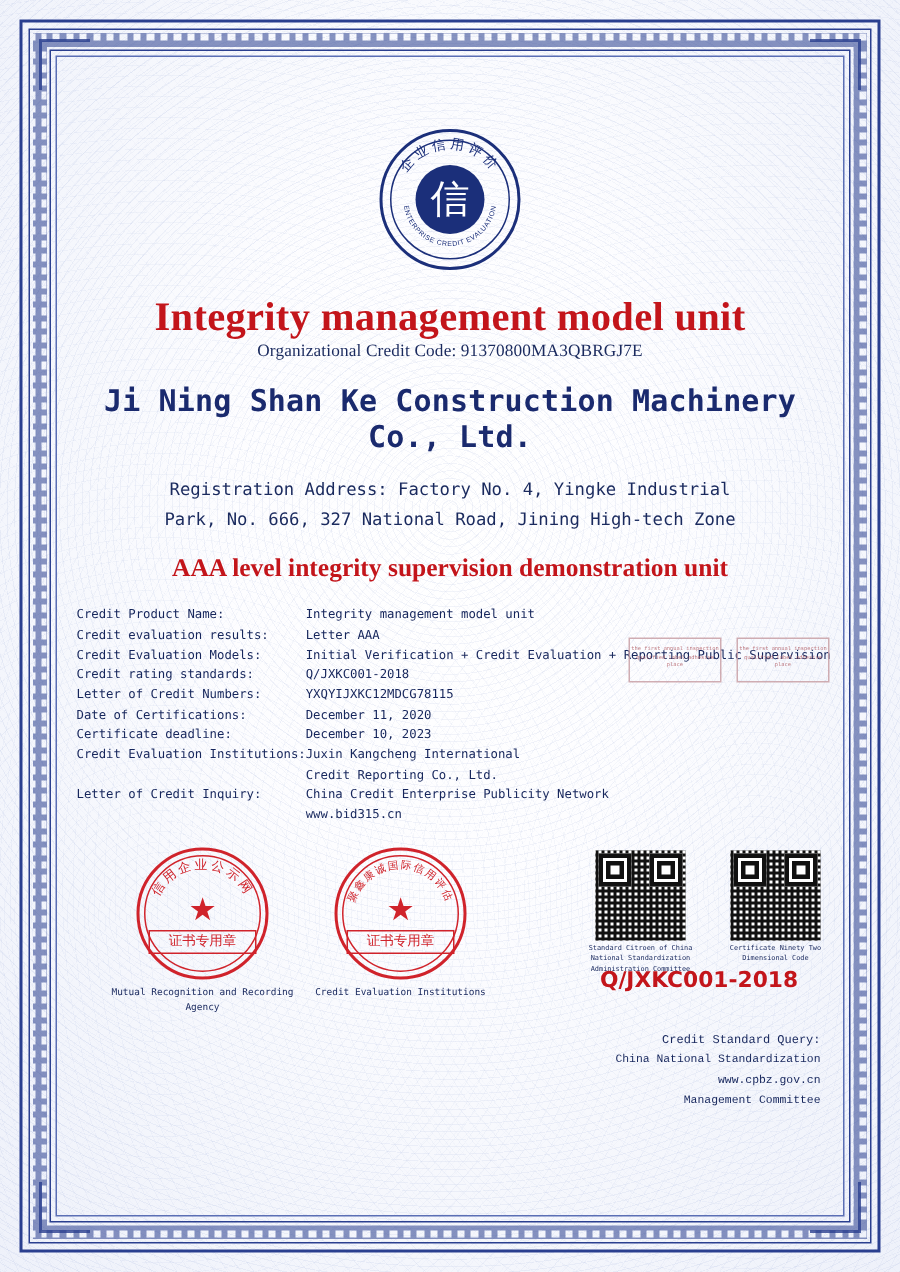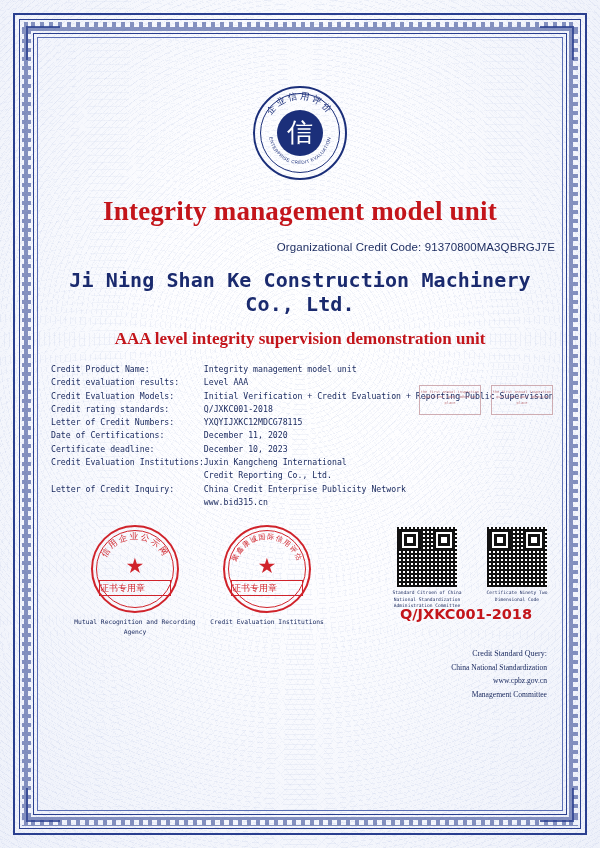--- a/index.html
+++ b/index.html
@@ -141,26 +141,25 @@
   
   .title {
     margin-top: 16px;
     font-size: 27px;
     font-weight: bold;
     color: #c3151b;
     font-family: "Liberation Serif", serif;
     letter-spacing: .2px;
   }
   .credit-code {
-    margin-top: 14px;
+    margin-top: 1px;
     font-size: 11.5px;
     color: #1a2a5e;
-    font-family: Liberation Sans, sans-serif;
+    font-family: Liberation Serif, serif;
     letter-spacing: .1px;
-    text-align: right;
   }
   .company {
     margin-top: 15px;
     font-size: 20px;
     font-weight: bold;
     color: #1a2a6e;
     font-family: "DejaVu Sans Mono", monospace;
     letter-spacing: .1px;
   }
   .address {
@@ -261,21 +260,21 @@
     font-size: 21px;
     line-height: 1;
   }
   .seal .banner {
     position: absolute;
     left: 8px; right: 8px; top: 55px;
     border: 1.1px solid #d0232b;
     color: #d0232b;
     font-size: 9px;
     line-height: 14px;
-    text-align: left;
+    text-align: center;
     font-family: "DejaVu Sans", sans-serif;
   }
   .seal svg { position: absolute; inset: 0; }
   .seal text { fill: #d0232b; font-family: "DejaVu Sans", sans-serif; }
   .seal-caption {
     position: absolute;
     top: 92px;
     width: 140px;
     left: 50%;
     transform: translateX(-50%);
@@ -337,21 +336,21 @@
     font-weight: bold;
     font-family: "DejaVu Sans", sans-serif;
     line-height: 1.25;
   }
   .query-block {
     margin-top: 4px;
     text-align: right;
     padding-right: 8px;
     font-size: 7.6px;
     color: #16265c;
-    font-family: Liberation Serif, serif;
+    font-family: Liberation Mono, monospace;
     line-height: 1.75;
   }
   .query-title { font-size: 8px; }
 </style>
 </head>
 <body>
 
 <div class="certificate">
   <div class="guilloche"></div>
   <div class="border-outer"></div>
@@ -383,32 +382,36 @@
           </text>
         </svg>
         <div class="inner-circle"></div>
         <div class="glyph">信</div>
       </div>
     </div>
 
     <div class="title">Integrity management model unit</div>
     <div class="credit-code">Organizational Credit Code: 91370800MA3QBRGJ7E</div>
     <div class="company">Ji Ning Shan Ke Construction Machinery Co., Ltd.</div>
+    <div class="address">
+      <span>Registration Address: Factory No. 4, Yingke Industrial</span><br>
+      <span>Park, No. 666, 327 National Road, Jining High-tech Zone</span>
+    </div>
     <div class="level-title">AAA level integrity supervision demonstration unit</div>
 
     <div class="details">
       <table>
         <tbody>
           <tr>
             <td class="label">Credit Product Name:</td>
             <td class="value">Integrity management model unit</td>
           </tr>
           <tr>
             <td class="label">Credit evaluation results:</td>
-            <td class="value">Level AAA</td>
+            <td class="value">Letter AAA</td>
           </tr>
           <tr>
             <td class="label">Credit Evaluation Models:</td>
             <td class="value">Initial Verification + Credit Evaluation + Reporting Public Supervision</td>
           </tr>
           <tr>
             <td class="label">Credit rating standards:</td>
             <td class="value">Q/JXKC001-2018</td>
           </tr>
           <tr>

